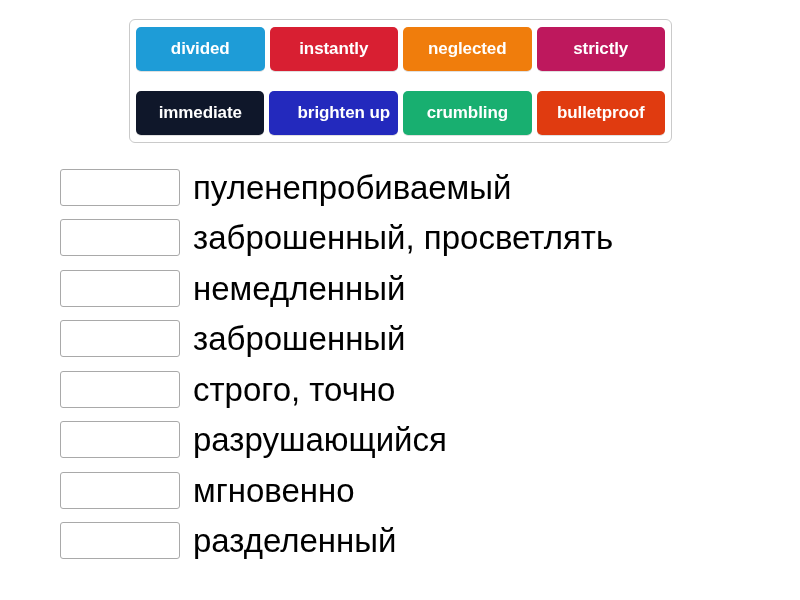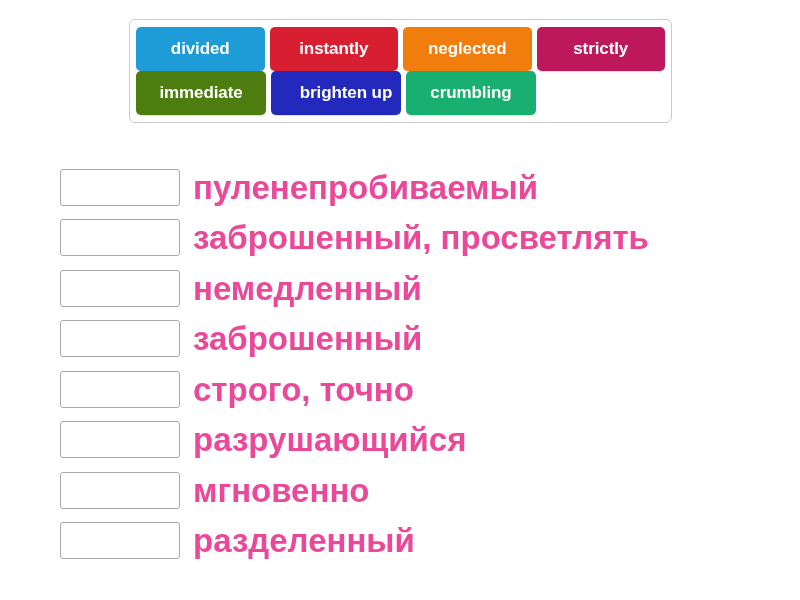--- a/index.html
+++ b/index.html
@@ -16,21 +16,21 @@
     color: #1a1a1a;
     position: relative;
   }
 
   
   #word-bank {
     position: absolute;
     left: 129px;
     top: 19px;
     width: 543px;
-    height: 104px;
+    height: 124px;
     box-sizing: border-box;
     background: #ffffff;
     border: 1px solid #cacaca;
     border-radius: 6px;
     padding: 7px 6px;
     display: flex;
     flex-direction: column;
     justify-content: space-between;
   }
   .bank-row {
@@ -75,40 +75,41 @@
     box-sizing: border-box;
     background: #ffffff;
     border: 1px solid #a9a9a9;
     border-radius: 3px;
     flex: none;
     cursor: pointer;
   }
   .prompt {
     margin-left: 13px;
     font-size: 33px;
-    font-weight: bold;
+    font-weight: normal;
     line-height: 37px;
-    color: #ec4899;
+    color: #000000;
     white-space: nowrap;
   }
 </style>
 </head>
 <body>
 
 <div id="word-bank">
   <div class="bank-row">
     <div class="tile" style="background: rgb(30, 156, 215);">divided</div>
     <div class="tile" style="background: rgb(216, 31, 50);">instantly</div>
     <div class="tile" style="background: rgb(240, 125, 12);">neglected</div>
     <div class="tile" style="background: #be185d;">strictly</div>
   </div>
   <div class="bank-row">
-    <div class="tile" style="background: #4d7c0f;">immediate</div>
+    <div class="tile" style="background: #0f172a;">immediate</div>
     <div class="tile" style="background: rgb(35, 41, 189); padding-left: 20px;">brighten up</div>
     <div class="tile" style="background: rgb(24, 175, 112);">crumbling</div>
+    <div class="tile" style="background: rgb(224, 59, 16);">bulletproof</div>
   </div>
 </div>
 
 <div id="answer-list">
 
   <div class="answer-row">
     <div class="drop-zone"></div>
     <div class="prompt">пуленепробиваемый</div>
   </div>
 

